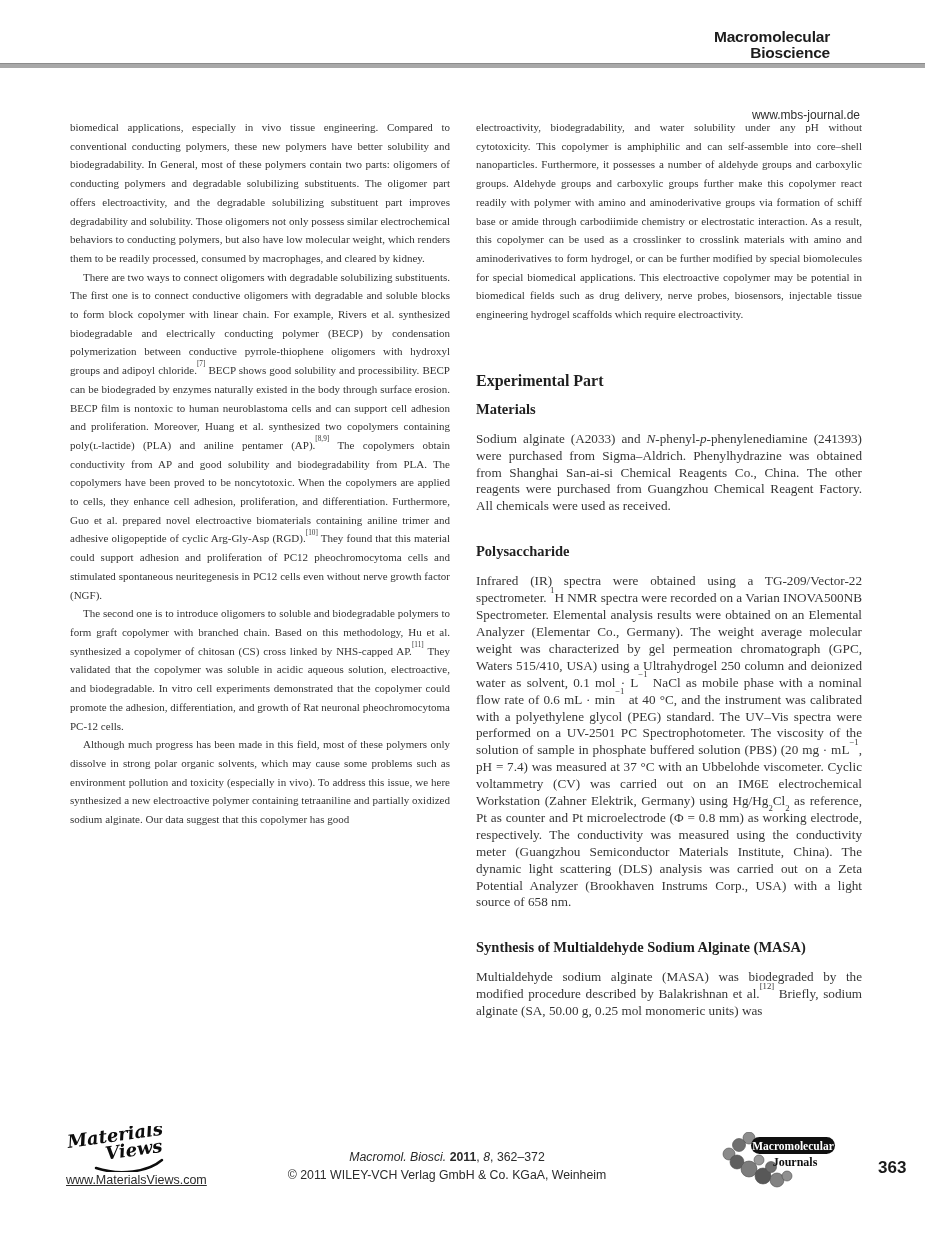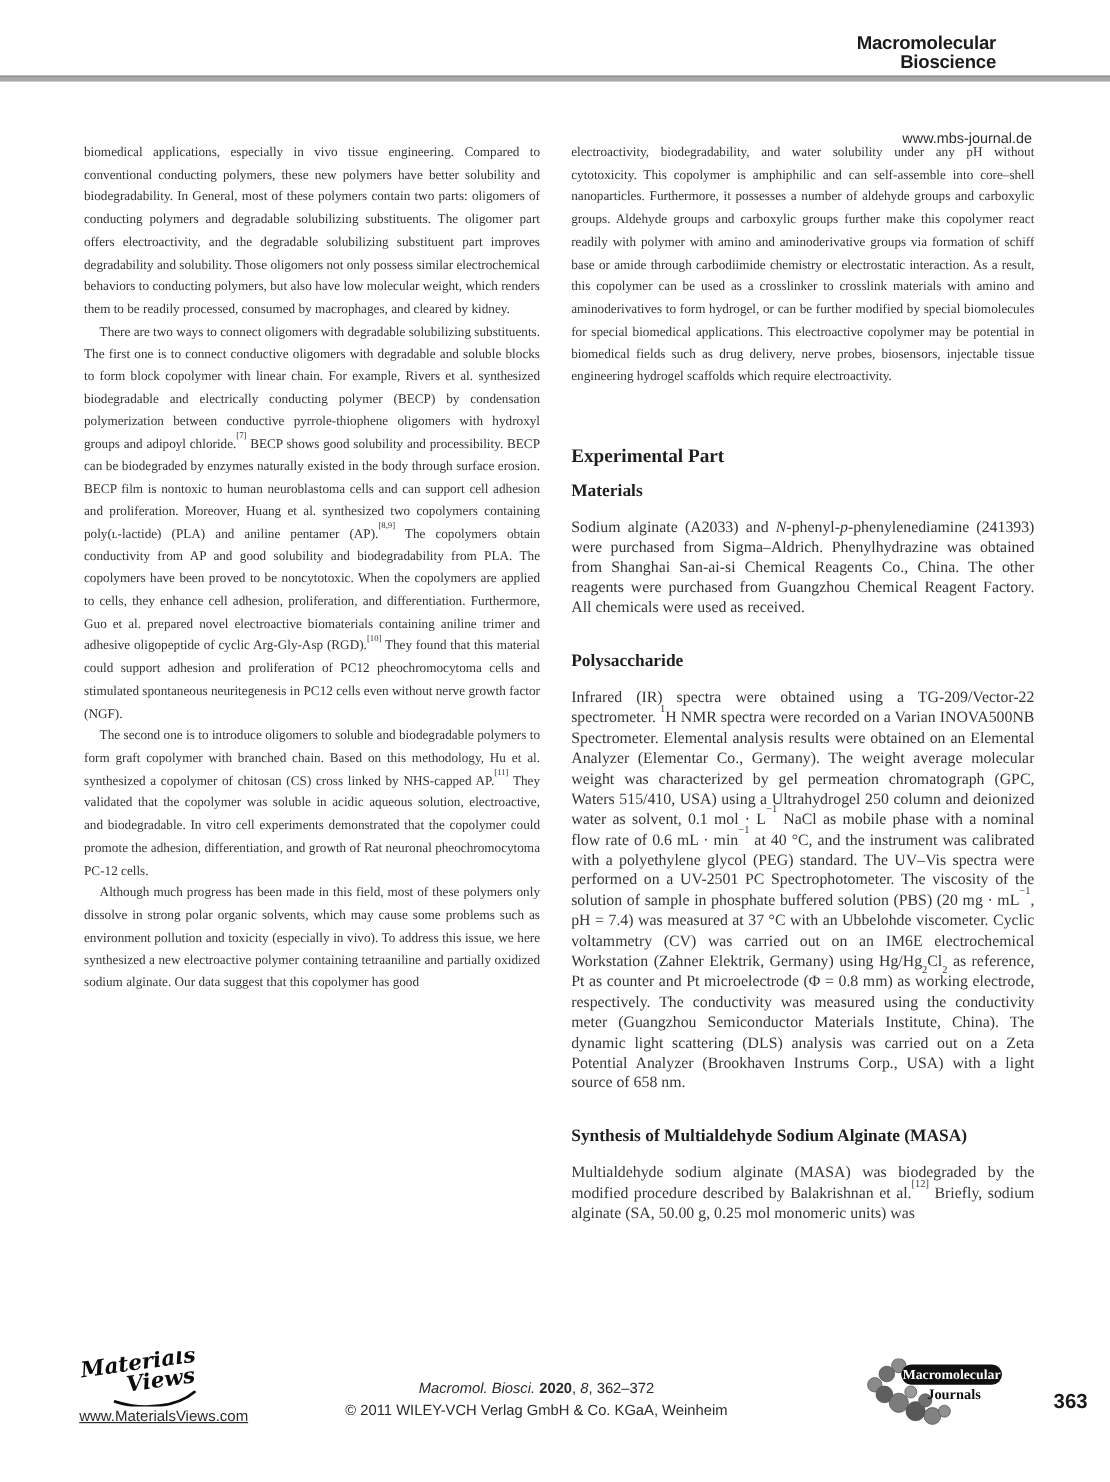--- a/index.html
+++ b/index.html
@@ -70,21 +70,21 @@
   <svg class="mv-logo" width="110" height="46" viewBox="0 0 110 46">
     <g transform="rotate(-8 20 20)">
       <text x="6" y="20" font-family="DejaVu Serif, Liberation Serif, serif" font-style="italic" font-weight="bold" font-size="18" fill="#0d0d0d">Materials</text>
       <text x="42" y="37" font-family="DejaVu Serif, Liberation Serif, serif" font-style="italic" font-weight="bold" font-size="18" fill="#0d0d0d">Views</text>
     </g>
     <path d="M34 42 C 58 50, 86 46, 100 34" stroke="#0d0d0d" stroke-width="2.4" fill="none" stroke-linecap="round"></path>
   </svg>
   <div class="mv-url">www.MaterialsViews.com</div>
 
   <div class="citation">
-    <div class="line1"><span style="font-style: italic;">Macromol. Biosci. </span><span style="font-weight: bold;">2020</span><span>, </span><span style="font-style: italic;">8</span><span>, 362–372</span></div>
+    <div class="line1"><span style="font-style: italic;">Macromol. Biosci. </span><span style="font-weight: bold;">2011</span><span>, </span><span style="font-style: italic;">8</span><span>, 362–372</span></div>
     <div class="line2">© 2011 WILEY-VCH Verlag GmbH &amp; Co. KGaA, Weinheim</div>
   </div>
 
   <svg class="mj-logo" width="124" height="56" viewBox="0 0 124 56">
     <g stroke="#4c4c4c" stroke-width="0.6">
       <circle cx="36" cy="6" r="6" fill="#8d8d8d"></circle>
       <circle cx="26" cy="13" r="6.5" fill="#6f6f6f"></circle>
       <circle cx="16" cy="22" r="6" fill="#8a8a8a"></circle>
       <circle cx="24" cy="30" r="7" fill="#5f5f5f"></circle>
       <circle cx="36" cy="37" r="8" fill="#7c7c7c"></circle>

